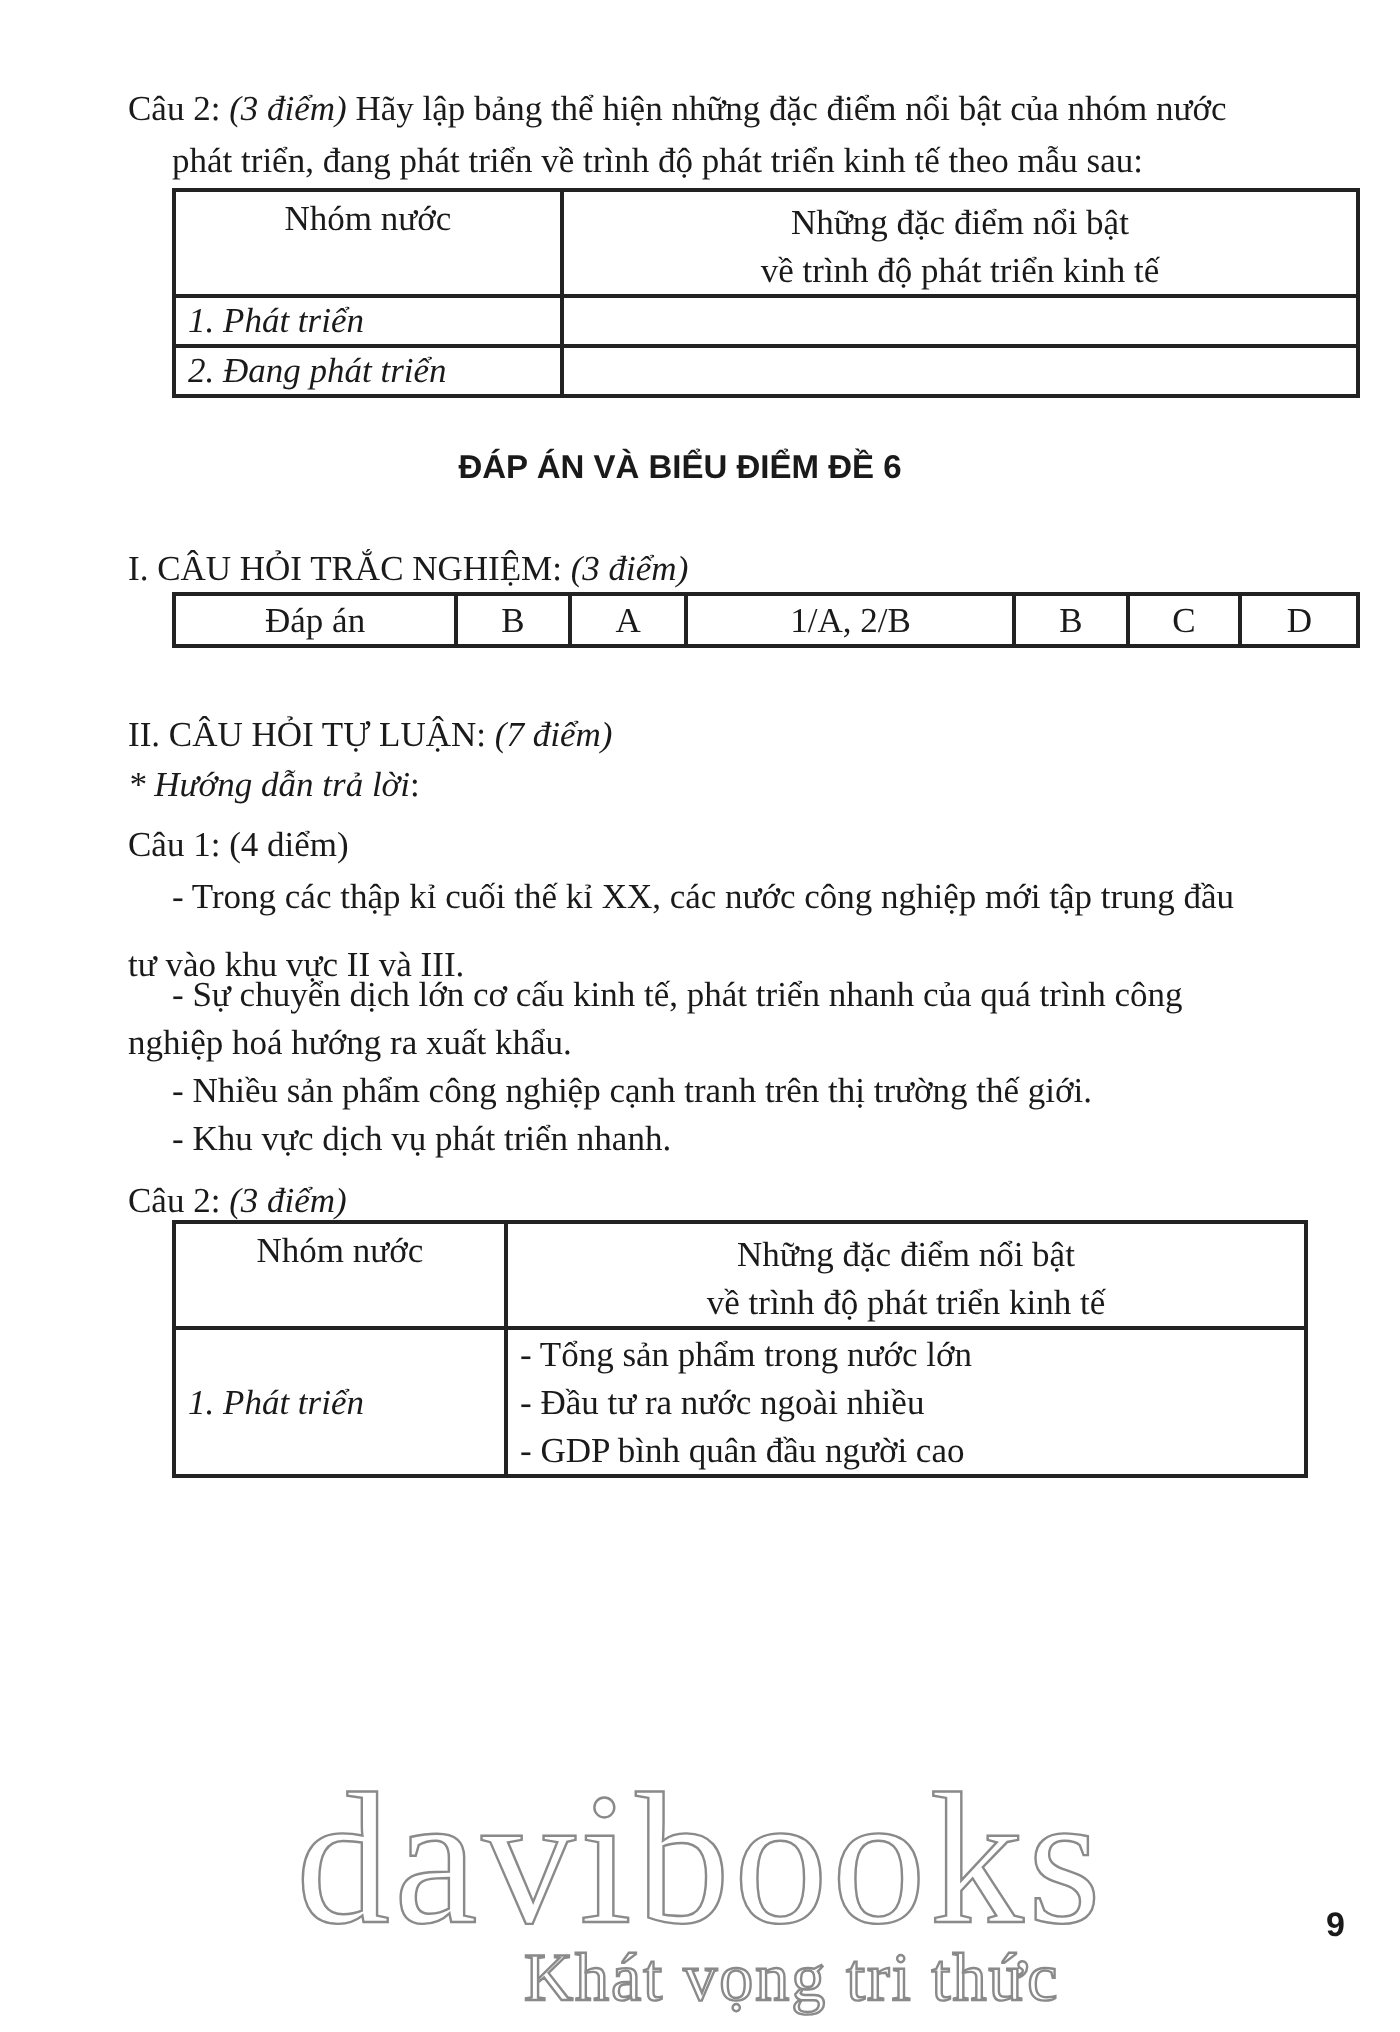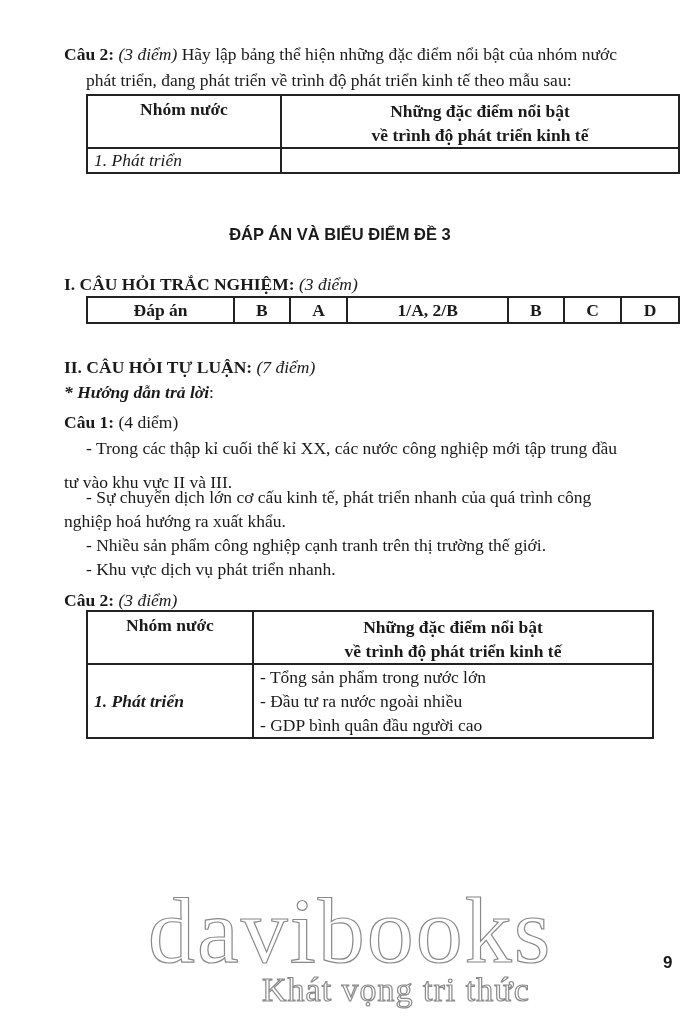--- a/index.html
+++ b/index.html
@@ -1,21 +1,21 @@
 <!DOCTYPE html>
 <html><head>
 <meta charset="utf-8">
 <style>
   html,body{margin:0;padding:0;background:#fff;}
   body{width:700px;height:1016px;position:relative;overflow:hidden;
        font-family:"DejaVu Serif","Liberation Serif",serif;color:#1a1a1a;}
   .sans{font-family:"Liberation Sans","DejaVu Sans",sans-serif;}
   .abs{position:absolute;}
   .p{font-family:"Liberation Serif",serif;font-size:17.5px;line-height:24px;}
-  b{font-weight:bold;}
+  b{font-weight:normal;}
   i{font-style:italic;}
   table{border-collapse:collapse;position:absolute;font-family:"Liberation Serif",serif;font-size:17.5px;}
   td{border:2px solid #222;padding:0 6px;}
   .ctr{text-align:center;}
   .wm{font-family:"Liberation Serif",serif;color:#fff;
       -webkit-text-stroke:1.2px #8a8a8a;}
 </style>
 </head>
 <body>
 
@@ -32,24 +32,28 @@
     <td class="ctr" style="width:180px;vertical-align:top;padding-top:3px;"><b>Nhóm nước</b></td>
     <td class="ctr" style="vertical-align:top;padding-top:3px;line-height:24px;">
       <b>Những đặc điểm nổi bật</b><br>
       <b>về trình độ phát triển kinh tế</b>
     </td>
   </tr>
   <tr style="height:25px;">
         <td><i>1. Phát triển</i></td>
         <td></td>
       </tr>
+  <tr style="height:25px;">
+        <td><i>2. Đang phát triển</i></td>
+        <td></td>
+      </tr>
 </tbody>
   </table>
 
-<div class="abs sans" style="left:0;width:680px;top:225px;text-align:center;font-weight:bold;font-size:16.5px;">ĐÁP ÁN VÀ BIỂU ĐIỂM ĐỀ 3</div>
+<div class="abs sans" style="left:0;width:680px;top:225px;text-align:center;font-weight:bold;font-size:16.5px;">ĐÁP ÁN VÀ BIỂU ĐIỂM ĐỀ 6</div>
 
 <div class="abs p" style="left:64px;top:272px;">
   <b>I. CÂU HỎI TRẮC NGHIỆM:</b>
   <i>(3 điểm)</i>
 </div>
 
 <table style="left:86px;top:296px;width:594px;">
   <tbody>
   <tr style="height:26px;">
     <td class="ctr"><b>Đáp án</b></td>

